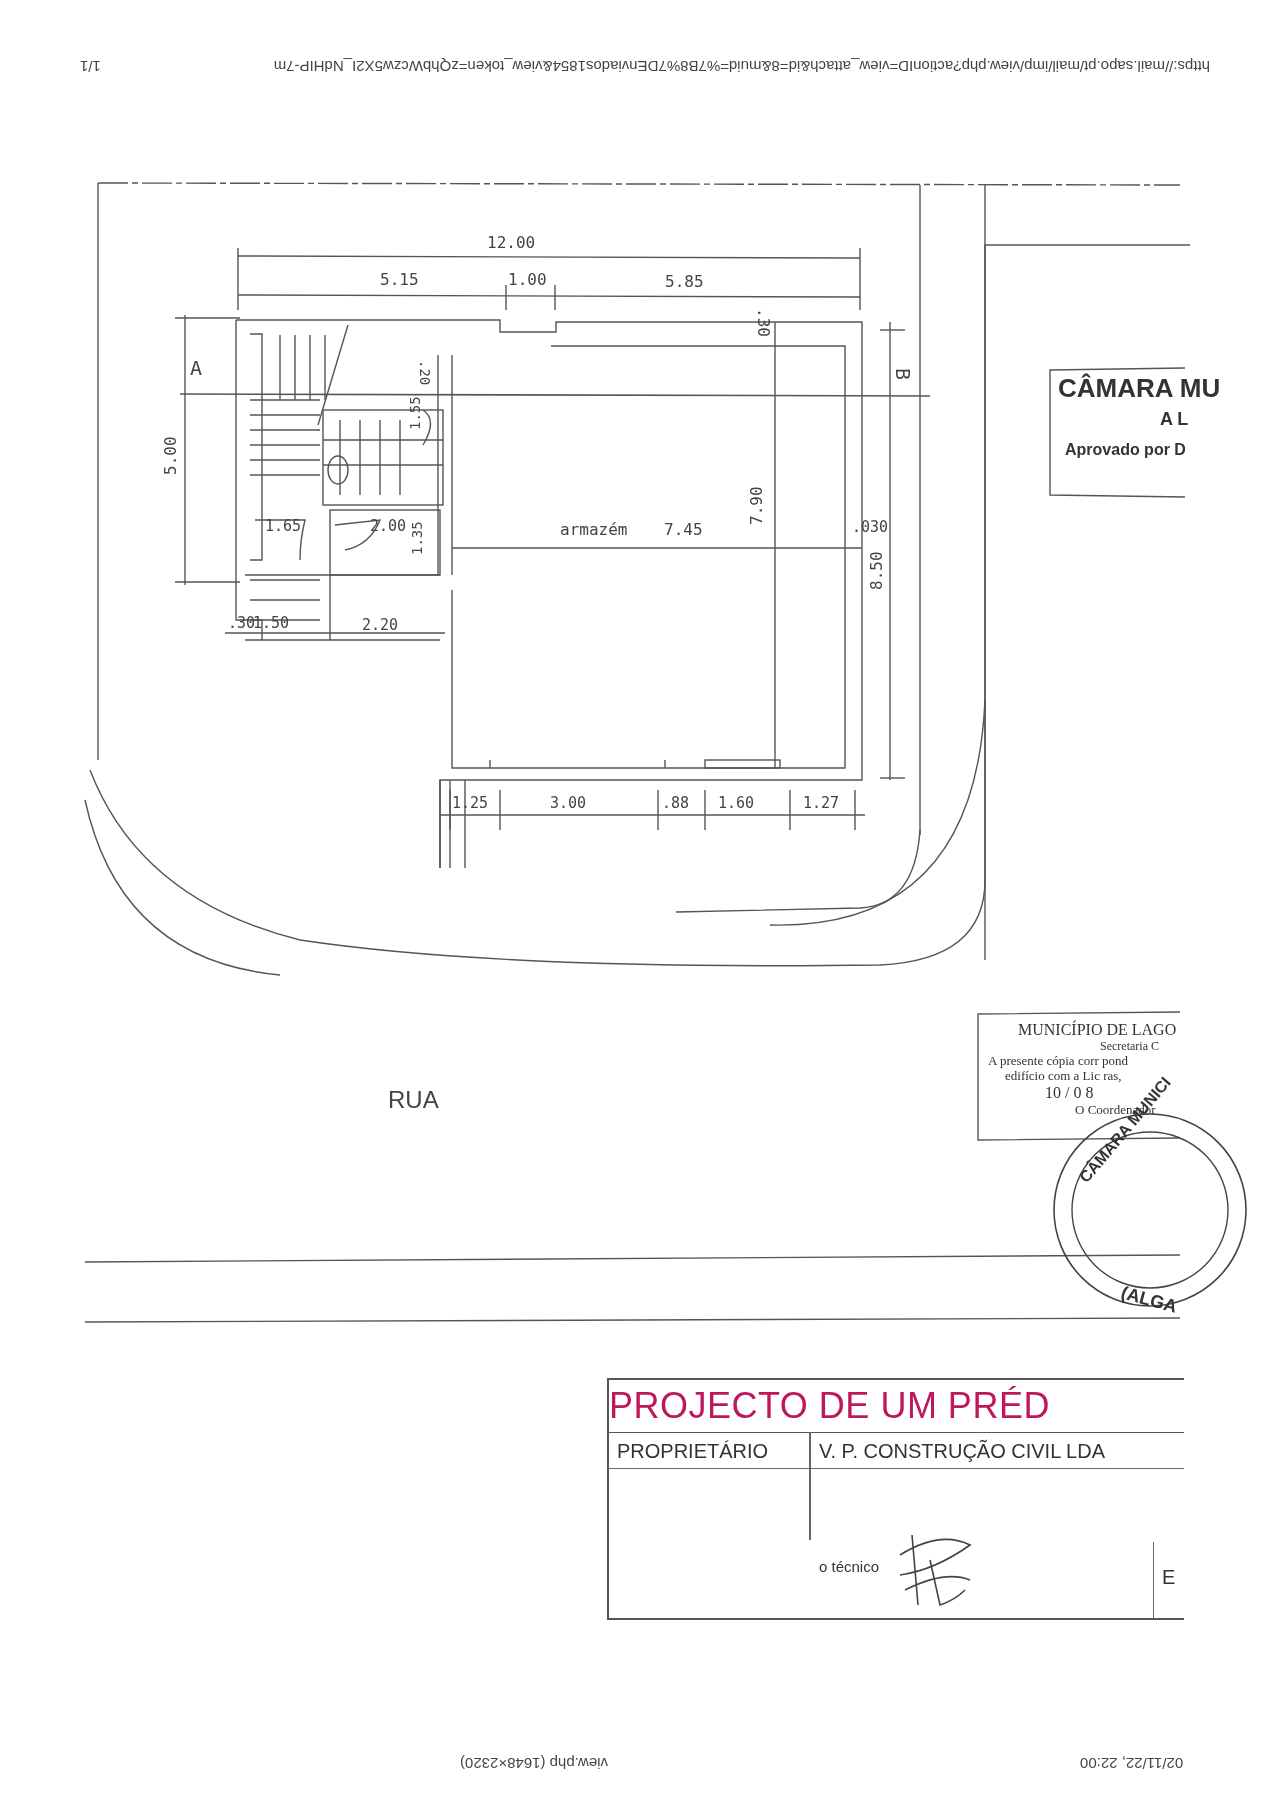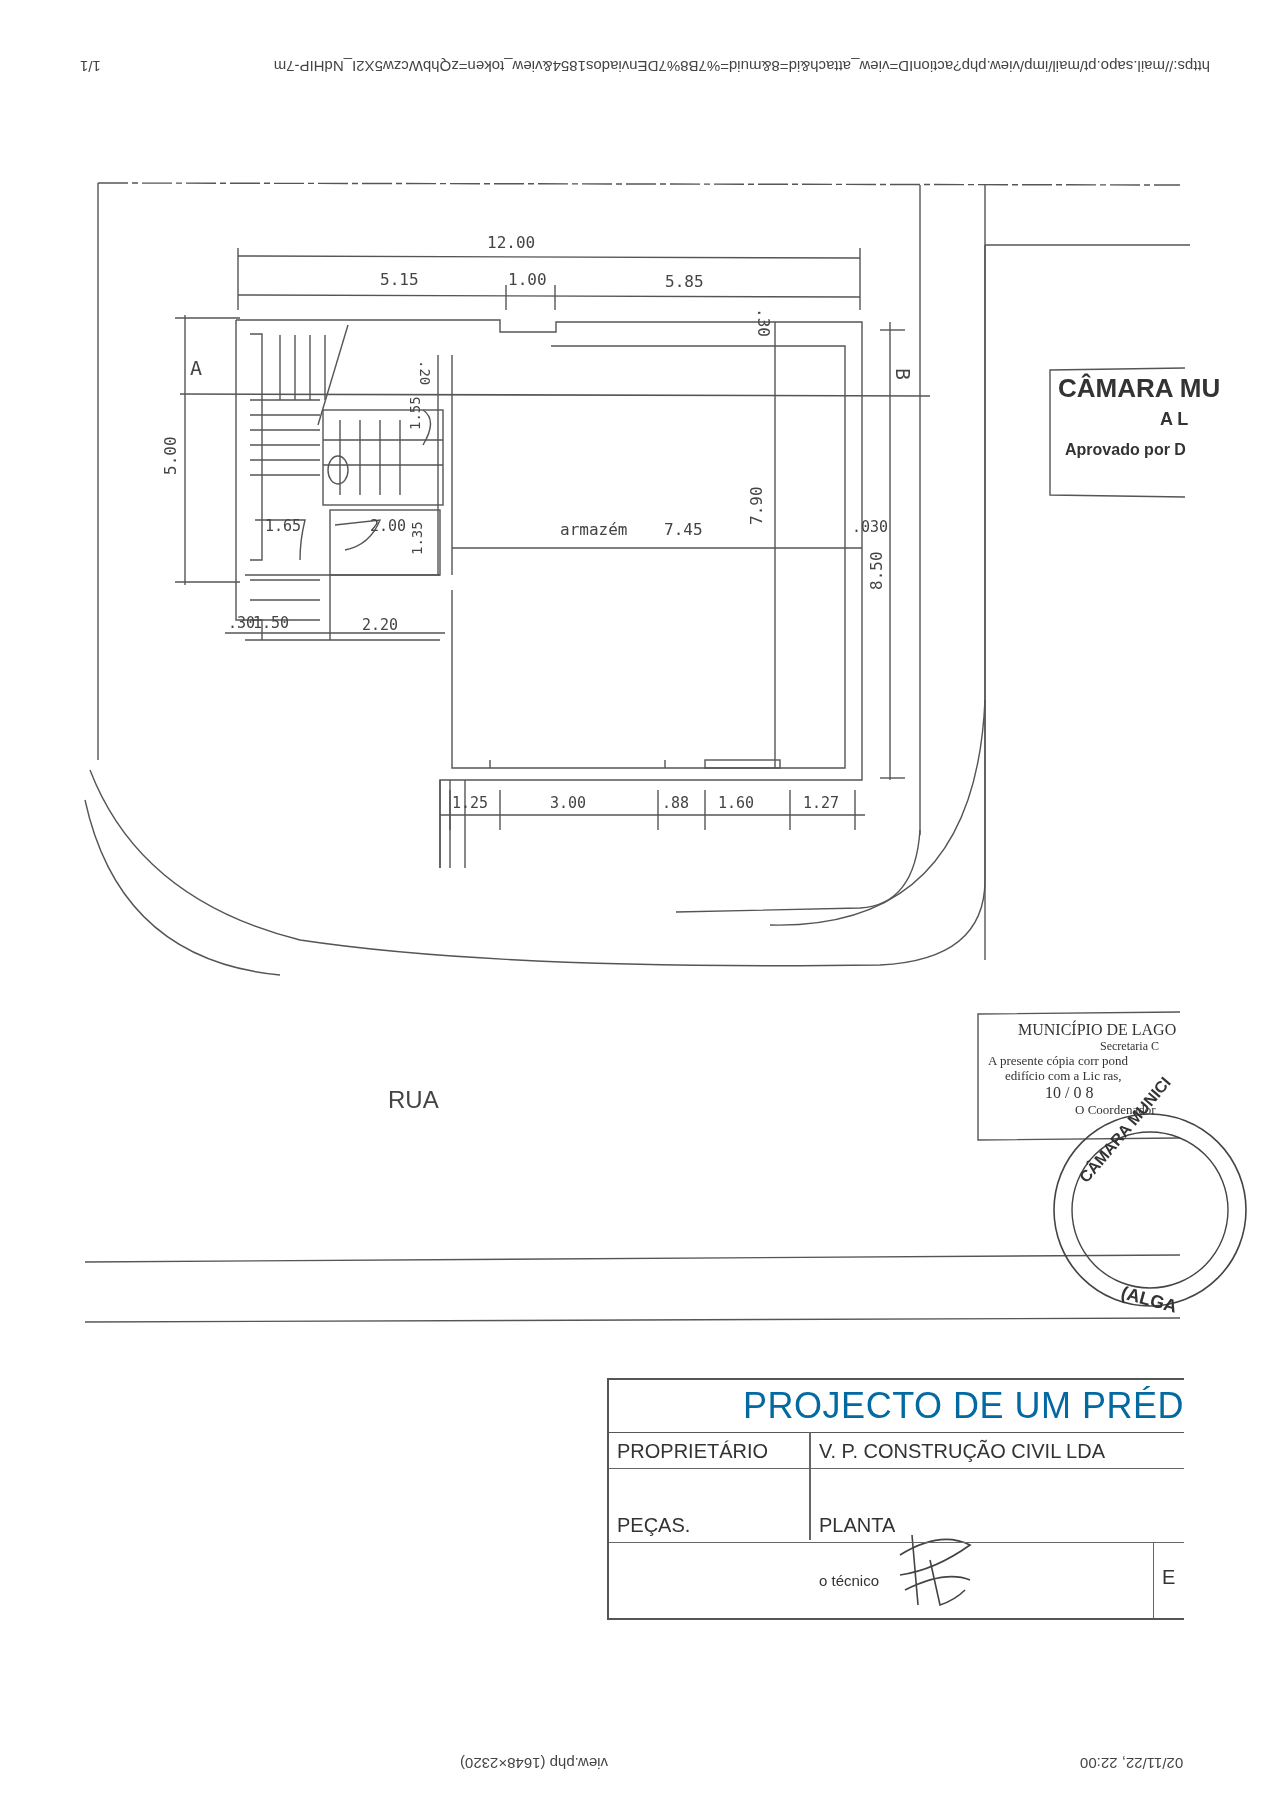--- a/index.html
+++ b/index.html
@@ -6,26 +6,26 @@
   body { width:1280px; height:1812px; position:relative; overflow:hidden; font-family:"Liberation Sans", sans-serif; color:#333; }
   .abs { position:absolute; }
   .flip { transform: rotate(180deg); transform-origin:center; white-space:nowrap; }
   .hdr-url { left:40px; top:58px; width:1170px; font-size:15px; color:#444; text-align:left; }
   .hdr-url .pg { position:absolute; left:40px; }
   .ftr { top:1755px; font-size:15px; color:#444; }
   svg.plan { position:absolute; left:0; top:0; }
   .dim { font-family:"DejaVu Sans Mono", monospace; font-size:16px; fill:#444; }
   .stamp-text { font-family:"Liberation Sans", sans-serif; fill:#333; }
   .tb { position:absolute; left:607px; top:1378px; width:575px; height:238px; border:2px solid #555; border-right:none; }
-  .tb-title { position:absolute; left:0; top:0; width:100%; height:52px; border-bottom:1.5px solid #555; font-size:36px; line-height:52px; text-align:right; color:#0369a1; letter-spacing:0.5px; }
+  .tb-title { position:absolute; left:0; top:0; width:100%; height:52px; border-bottom:1.5px solid #555; font-size:36px; line-height:52px; text-align:left; color:#be185d; letter-spacing:0.5px; }
   .tb-row { position:absolute; left:0; width:100%; height:36px; border-bottom:1.5px solid #666; font-size:20px; }
   .tb-row .lbl { position:absolute; left:8px; top:8px;text-align:right; }
   .tb-row .val { position:absolute; left:210px; top:8px; }
   .tb-vline { position:absolute; left:200px; top:52px; width:1.5px; height:108px; background:#666; }
-  .tb-tech { position:absolute; left:210px; top:192px; font-size:15px; }
+  .tb-tech { position:absolute; left:210px; top:178px; font-size:15px; }
   .tb-e { position:absolute; right:0; top:162px; width:30px; height:76px; border-left:1.5px solid #666; font-size:20px; }
   .tb-e span { position:absolute; left:8px; top:24px; }
 </style>
 </head>
 <body>
 
 <div class="abs hdr-url">
   <div class="flip" style="position:absolute; right:0; width:980px; text-align:left;">https://mail.sapo.pt/mail/imp/view.php?actionID=view_attach&amp;id=8&amp;muid=%7B8%7DEnviados1854&amp;view_token=zQhbWczw5X2I_NdHIP-7m</div>
   <div class="flip pg">1/1</div>
 </div>
@@ -189,24 +189,20 @@
     <path d="M930 1560 L 940 1605 Q 955 1600 965 1590"></path>
   </g>
 </svg>
 
 <div class="tb">
   <div class="tb-title"><span>PROJECTO DE UM PRÉD</span></div>
   <div class="tb-row" style="top:52px;">
     <span class="lbl">PROPRIETÁRIO</span>
     <span class="val">V. P. CONSTRUÇÃO CIVIL LDA</span>
   </div>
-  <div class="tb-row" style="top:126px;">
-    <span class="lbl">PEÇAS.</span>
-    <span class="val">PLANTA</span>
-  </div>
   <div class="tb-vline"></div>
   <div class="tb-tech">o técnico</div>
   <div class="tb-e">
       <span>E</span>
     </div>
 </div>
 
 <div class="abs ftr flip" style="left:460px;">view.php (1648×2320)</div>
 <div class="abs ftr flip" style="left:1080px;">02/11/22, 22:00</div>
 

